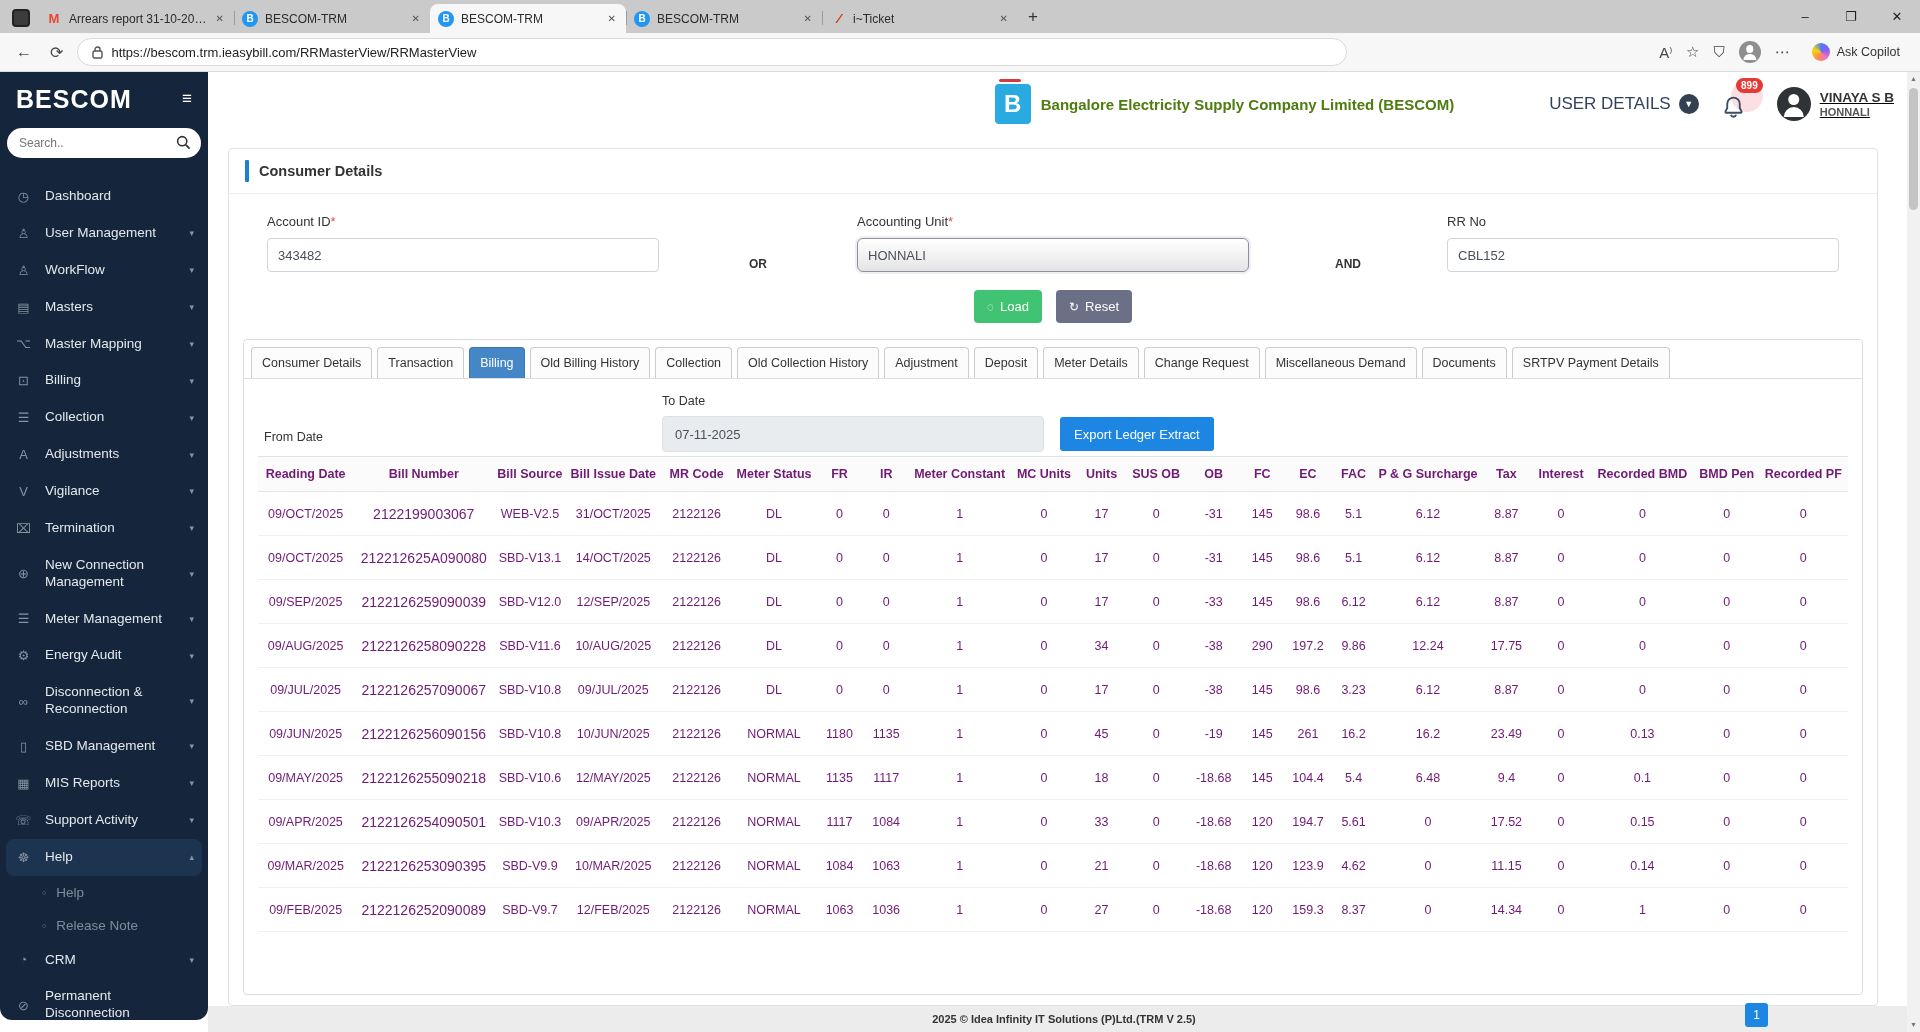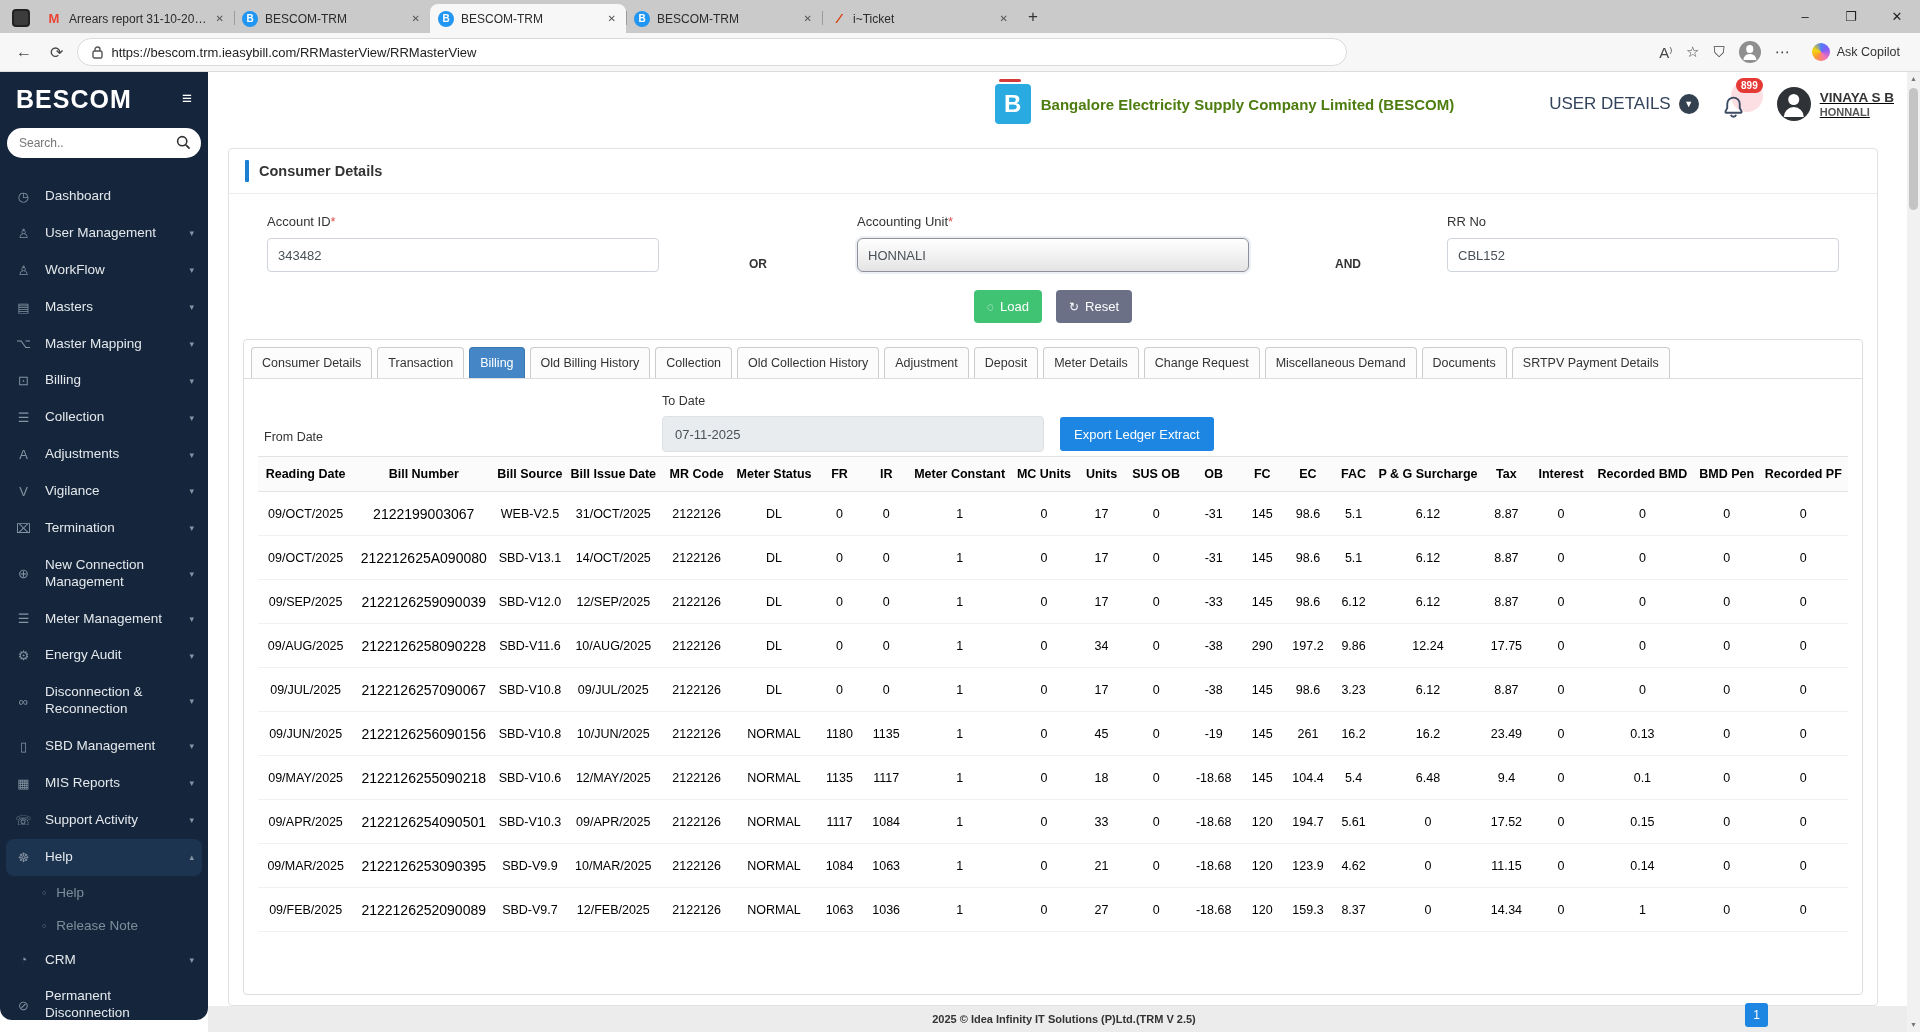--- a/index.html
+++ b/index.html
@@ -106,21 +106,21 @@
   .dlabel { font-size:12.5px; color:#333; margin-bottom:8px; }
   .dinput { width:100%; height:36px; background:#e9ecef; border:1px solid #dde1e5; border-radius:4px; padding:0 12px; font-size:13px; color:#495057; font-family:"Liberation Sans", sans-serif; }
   .btn-export { background:#1d86e3; color:#fff; border:none; border-radius:3px; height:34px; padding:0 14px; font-size:13px; margin-bottom:1px; font-family:"Liberation Sans", sans-serif; }
   .tcontrols { display:flex; align-items:center; padding:14px 6px 10px; font-size:12.5px; color:#333; flex:0 0 auto; }
   .show-select { margin:0 7px; height:26px; border:1px solid #aaa; border-radius:3px; font-size:12.5px; padding:0 3px; font-family:"Liberation Sans", sans-serif; }
   .srch-label { margin-left:auto; margin-right:6px; }
   .srch-input { width:162px; height:28px; border:1px solid #bbb; border-radius:3px; padding:0 8px; font-family:"Liberation Sans", sans-serif; }
 
   
   .tbl-wrap { flex:1; overflow:hidden; }
-  table { width:100%; border-collapse:collapse; table-layout:fixed; font-size:12.5px; color:#000000; }
+  table { width:100%; border-collapse:collapse; table-layout:fixed; font-size:12.5px; color:#701a75; }
   thead th { font-weight:bold; padding:10px 3px; border-top:1px solid #e2e2e2; border-bottom:1px solid #e2e2e2; background:#fbfbfb; text-align:center; overflow:hidden; }
   tbody td { height:44px; padding:0 3px; border-bottom:1px solid #f0f0f0; text-align:center; overflow:hidden; white-space:nowrap; }
   .cell-billno { font-size:14px; }
 
   
   .footer { height:26px; background:#ececec; display:flex; align-items:center; justify-content:center; font-size:11px; font-weight:bold; color:#333; flex:0 0 auto; }
   .page-fab { position:absolute; right:152px; bottom:5px; width:23px; height:24px; background:#1d86e3; color:#fff; border-radius:3px; display:flex; align-items:center; justify-content:center; font-size:12px; z-index:5; }
 
   
   .pg-scroll { position:absolute; right:0; top:72px; bottom:0; width:13px; background:#f1f1f1; z-index:6; display:flex; flex-direction:column; align-items:center; }

